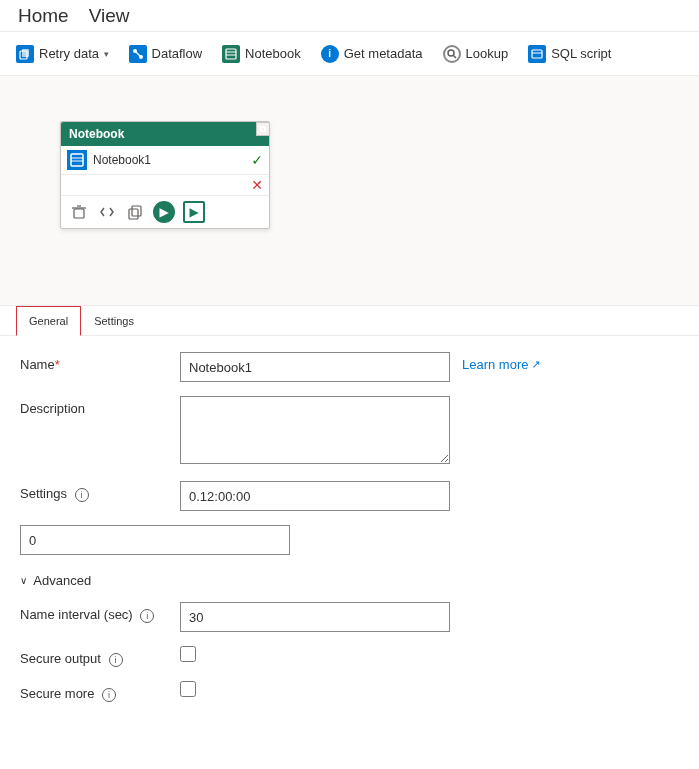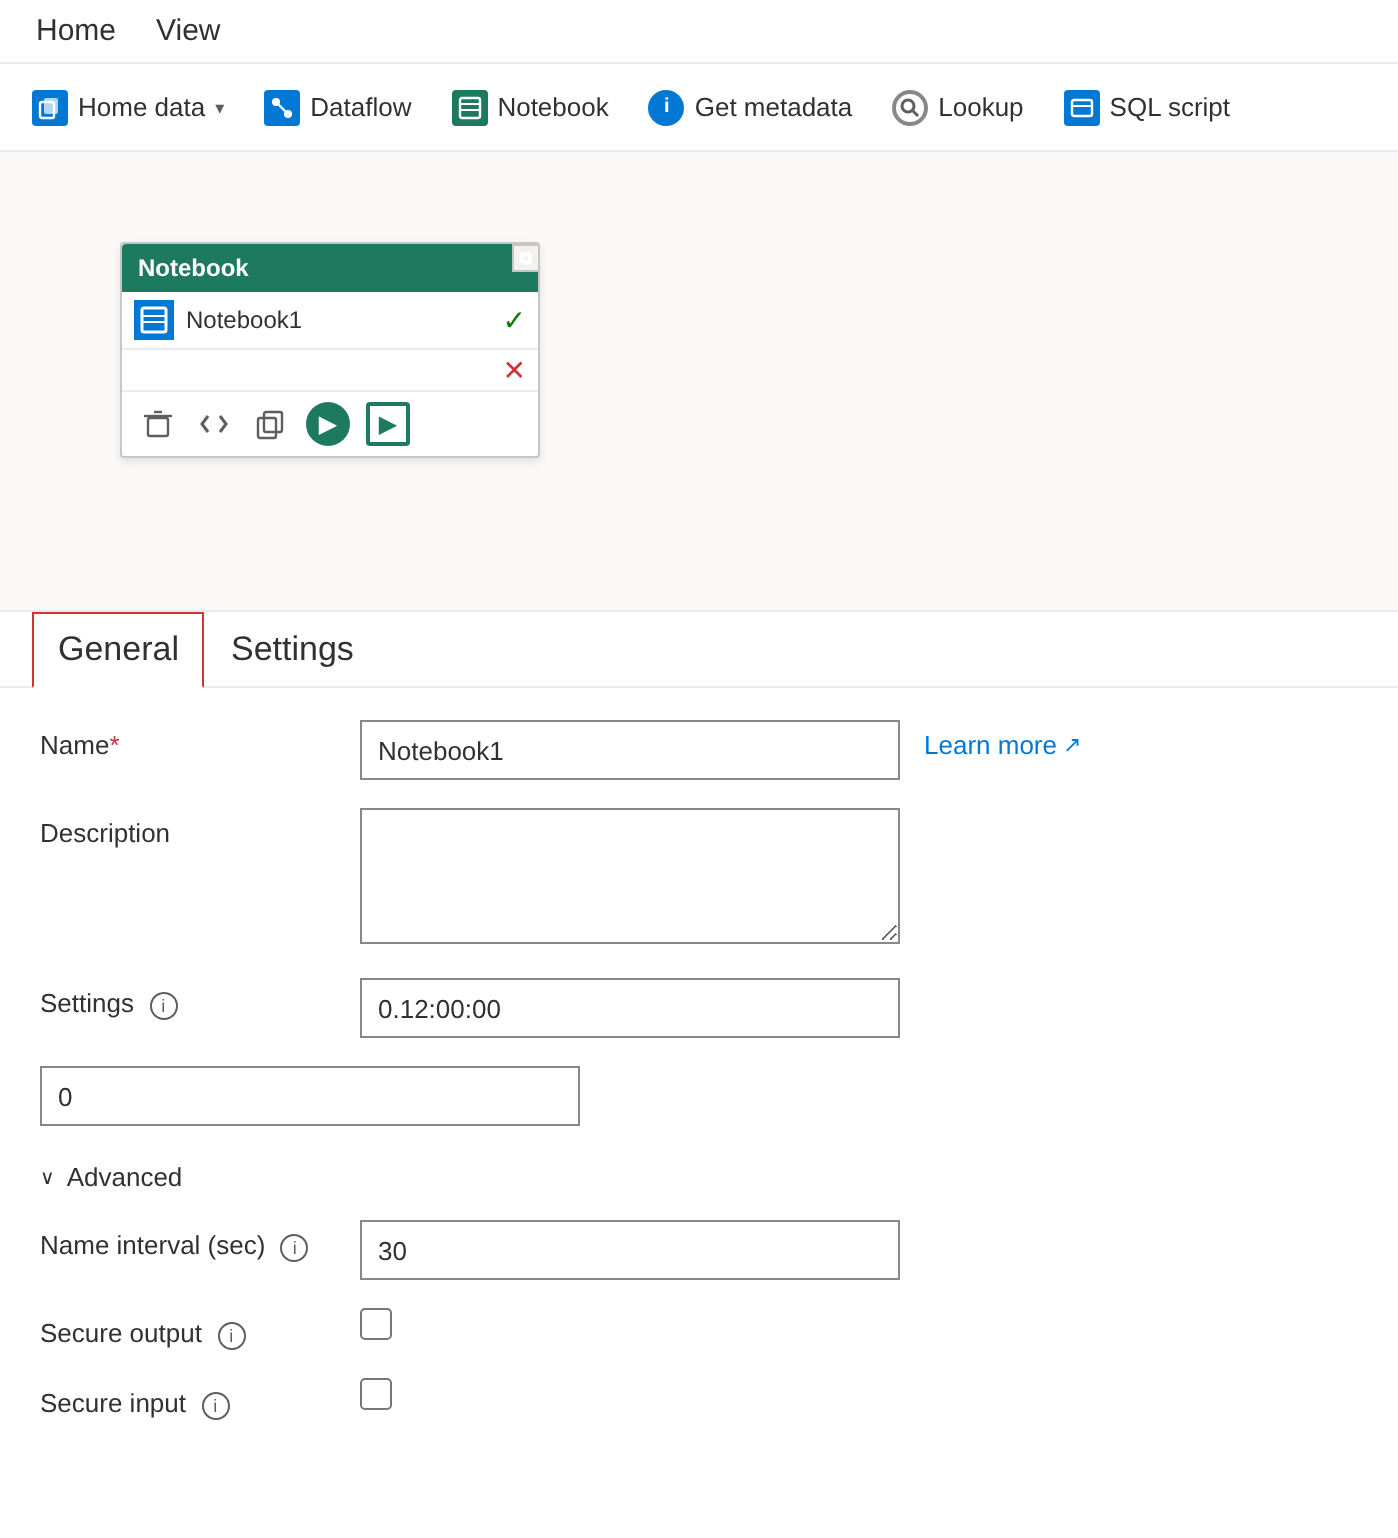--- a/index.html
+++ b/index.html
@@ -1,20 +1,20 @@
 <!DOCTYPE html>
 <html><head>
   <meta charset="utf-8">
   <style>
     * { box-sizing: border-box; margin: 0; padding: 0; }
     body { font-family: 'Segoe UI', Arial, sans-serif; font-size: 13px; background: #fff; color: #323130; width: 699px; height: 769px; overflow: hidden; }
 
     
     .menu-bar { display: flex; align-items: center; border-bottom: 1px solid #edebe9; padding: 0 8px; height: 32px; }
-    .menu-item { padding: 6px 10px; cursor: pointer; font-size: 15px; color: #323130; text-align: right; }
+    .menu-item { padding: 6px 10px; cursor: pointer; font-size: 19px; color: #323130; text-align: right; }
     .menu-item.active { color: #0078d4; border-bottom: 2px solid #0078d4; font-weight: 600; }
 
     
     .toolbar { display: flex; align-items: center; gap: 4px; padding: 4px 8px; border-bottom: 1px solid #edebe9; height: 44px; }
     .toolbar-btn { display: flex; align-items: center; gap: 5px; padding: 5px 8px; cursor: pointer; border: none; background: transparent; font-size: 13px; color: #323130; border-radius: 2px; }
 
     
     .canvas-area { position: relative; height: 230px; background: #faf9f8; border-bottom: 1px solid #edebe9; overflow: hidden; }
 
     
@@ -29,21 +29,21 @@
     .footer-icon { width: 20px; height: 20px; display: flex; align-items: center; justify-content: center; cursor: pointer; color: #605e5c; font-size: 14px; }
     .footer-arrow { width: 22px; height: 22px; background: #1e7a5f; border-radius: 50%; display: flex; align-items: center; justify-content: center; color: #fff; font-size: 12px; cursor: pointer; }
     .footer-arrow-outline { width: 22px; height: 22px; border: 2px solid #1e7a5f; border-radius: 2px; display: flex; align-items: center; justify-content: center; color: #1e7a5f; font-size: 12px; cursor: pointer; }
     .node-expand { position: absolute; right: -1px; top: 0; width: 14px; height: 14px; background: #f3f2f1; border: 1px solid #c8c6c4; display: flex; align-items: center; justify-content: center; font-size: 9px; cursor: pointer; }
 
     
     .bottom-panel { padding: 0; overflow-y: auto; height: calc(769px - 32px - 44px - 230px); }
 
     
     .tabs { display: flex; border-bottom: 1px solid #edebe9; padding: 0 16px; }
-    .tab { padding: 8px 12px; cursor: pointer; font-size: 17px; color: #323130; border: 1px solid transparent; margin-bottom: -1px; }
+    .tab { padding: 8px 12px; cursor: pointer; font-size: 11px; color: #323130; border: 1px solid transparent; margin-bottom: -1px; }
     .tab.active { border: 1px solid #d13438; border-bottom: 1px solid #fff; color: #323130; font-weight: 500; }
 
     
     .form { padding: 16px 20px; }
     .form-row { display: flex; align-items: flex-start; margin-bottom: 14px; gap: 0; }
     .form-label { width: 160px; min-width: 160px; padding-top: 5px; font-size: 13px; color: #323130; }
     .form-label .required { color: #d13438; }
     .form-field { flex: 1; }
     .form-input { width: 100%; height: 30px; border: 1px solid #8a8886; padding: 0 8px; font-size: 13px; color: #323130; outline: none; }
     .form-textarea { width: 100%; height: 68px; border: 1px solid #8a8886; padding: 6px 8px; font-size: 13px; color: #323130; outline: none; resize: vertical; }
@@ -79,21 +79,21 @@
 </div>
 
 <div class="toolbar">
   <button class="toolbar-btn">
     <span class="icon-copy-data">
       <svg width="12" height="12" viewBox="0 0 12 12" fill="white">
           <rect x="1" y="3" width="7" height="8" rx="1" fill="none" stroke="white" stroke-width="1.2"></rect>
           <rect x="3" y="1" width="7" height="8" rx="1" fill="white" opacity="0.7"></rect>
         </svg>
     </span>
-    <span>Home data</span>
+    <span>Retry data</span>
     <span class="dropdown-arrow">▾</span>
   </button>
   <button class="toolbar-btn">
     <span class="icon-dataflow">
       <svg width="12" height="12" viewBox="0 0 12 12" fill="white">
           <circle cx="3" cy="3" r="2" fill="white"></circle>
           <circle cx="9" cy="9" r="2" fill="white"></circle>
           <line x1="3" y1="3" x2="9" y2="9" stroke="white" stroke-width="1.2"></line>
         </svg>
     </span>
@@ -246,21 +246,21 @@
         <span>Secure output</span>
         <span class="info-icon">i</span>
       </div>
       <div class="form-field">
         <input type="checkbox" class="form-checkbox" style="">
       </div>
     </div>
 
     <div class="form-row">
       <div class="form-label">
-        <span>Secure input</span>
+        <span>Secure more</span>
         <span class="info-icon">i</span>
       </div>
       <div class="form-field">
         <input type="checkbox" class="form-checkbox" style="">
       </div>
     </div>
   </div>
 </div>
 
 </body></html>

